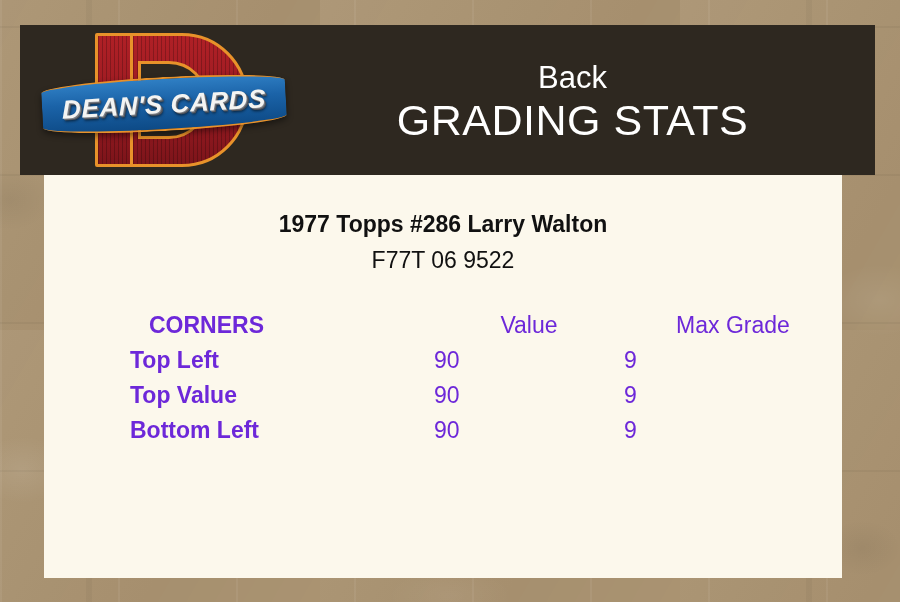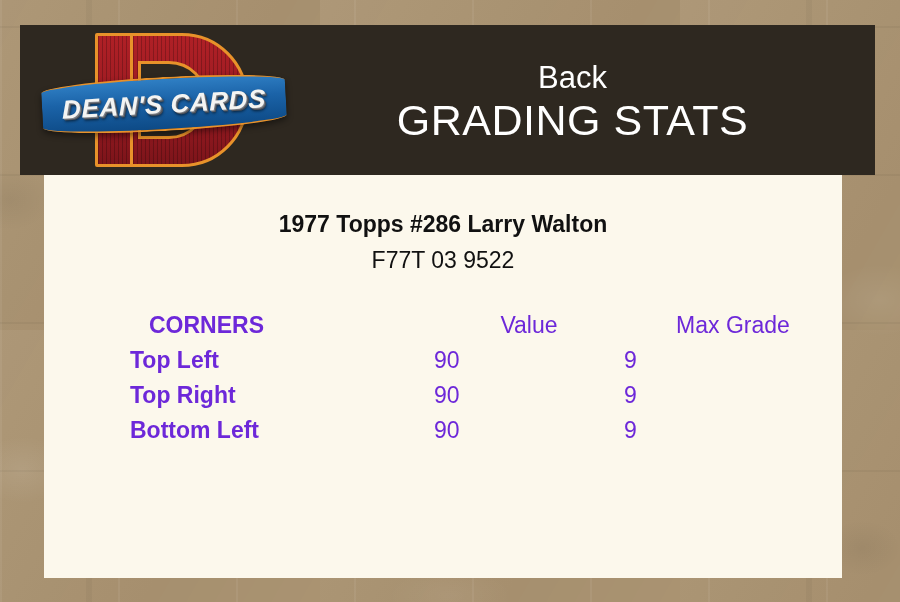--- a/index.html
+++ b/index.html
@@ -269,38 +269,38 @@
     <div id="header-subtitle">Back</div>
     <div id="header-title">GRADING STATS</div>
   </div>
 
 </div>
 
 <div id="content-panel">
 
   <div id="card-title">1977 Topps #286 Larry Walton</div>
 
-  <div id="card-serial">F77T 03 9522</div>
+  <div id="card-serial">F77T 06 9522</div>
 
   <table id="stats-table">
     <thead>
       <tr>
         <th class="col-section">CORNERS</th>
         <th class="col-value">Value</th>
         <th class="col-max">Max Grade</th>
       </tr>
     </thead>
     <tbody>
       <tr>
         <td class="cell-label">Top Left</td>
         <td class="cell-value">90</td>
         <td class="cell-max">9</td>
       </tr>
       <tr>
-        <td class="cell-label">Top Right</td>
+        <td class="cell-label">Top Value</td>
         <td class="cell-value">90</td>
         <td class="cell-max">9</td>
       </tr>
       <tr>
         <td class="cell-label">Bottom Left</td>
         <td class="cell-value">90</td>
         <td class="cell-max">9</td>
       </tr>
     </tbody>
   </table>

